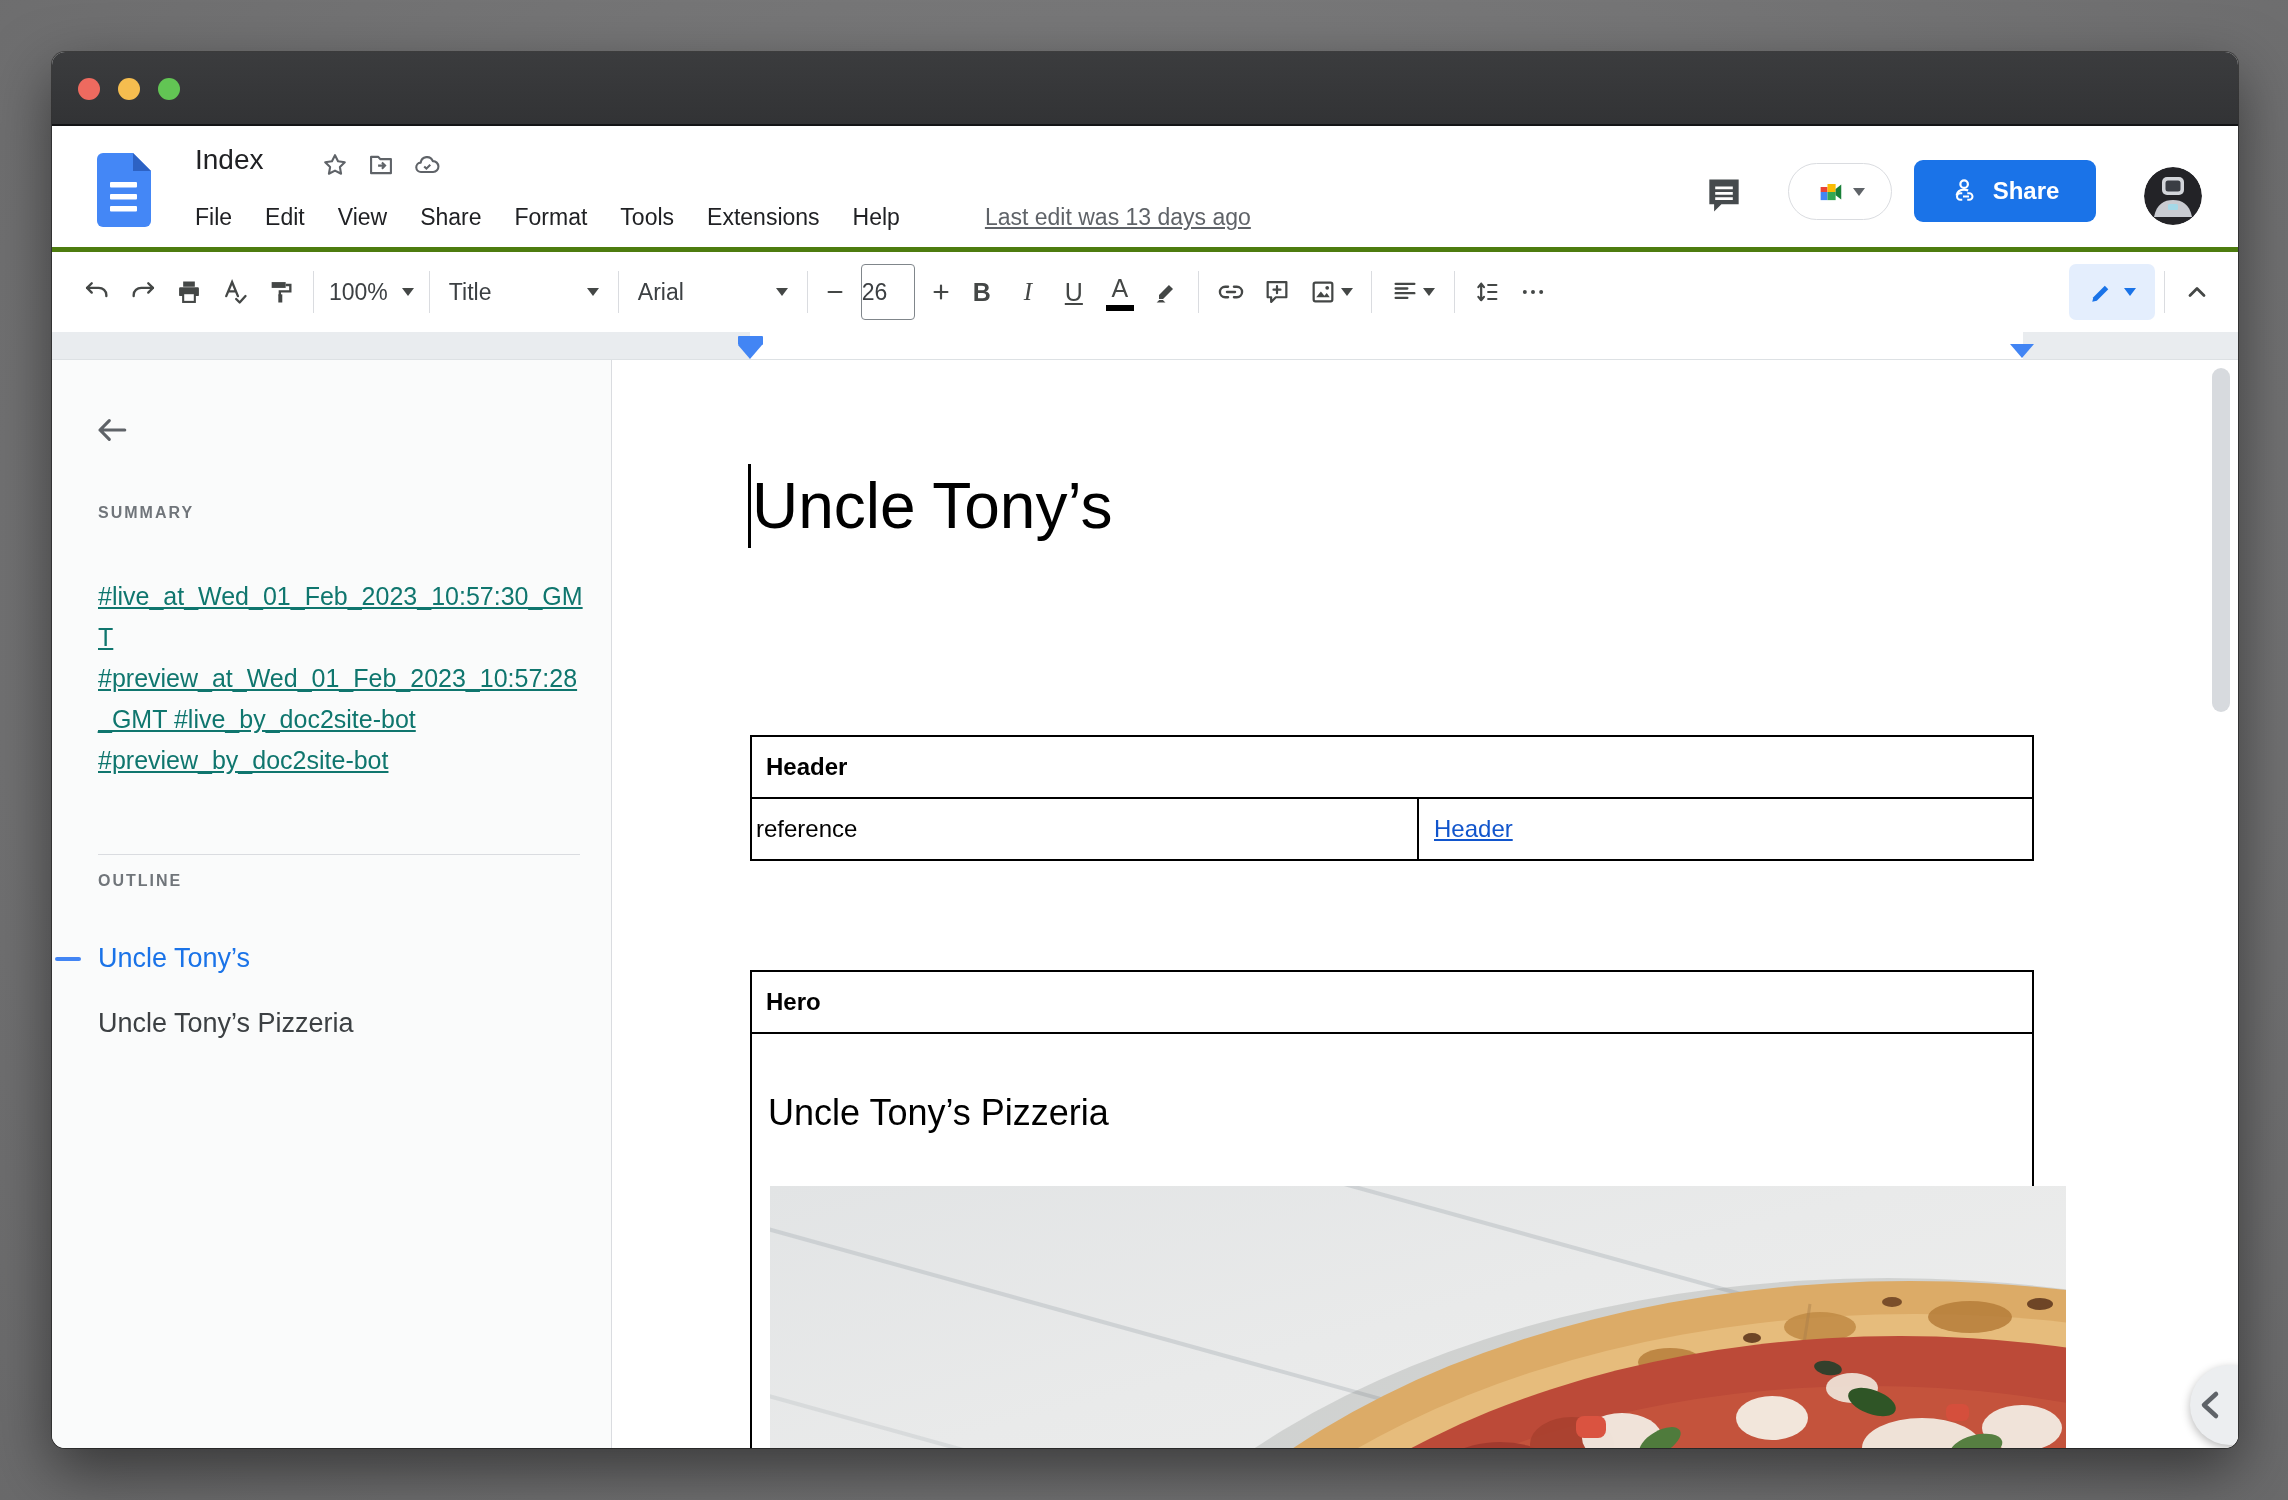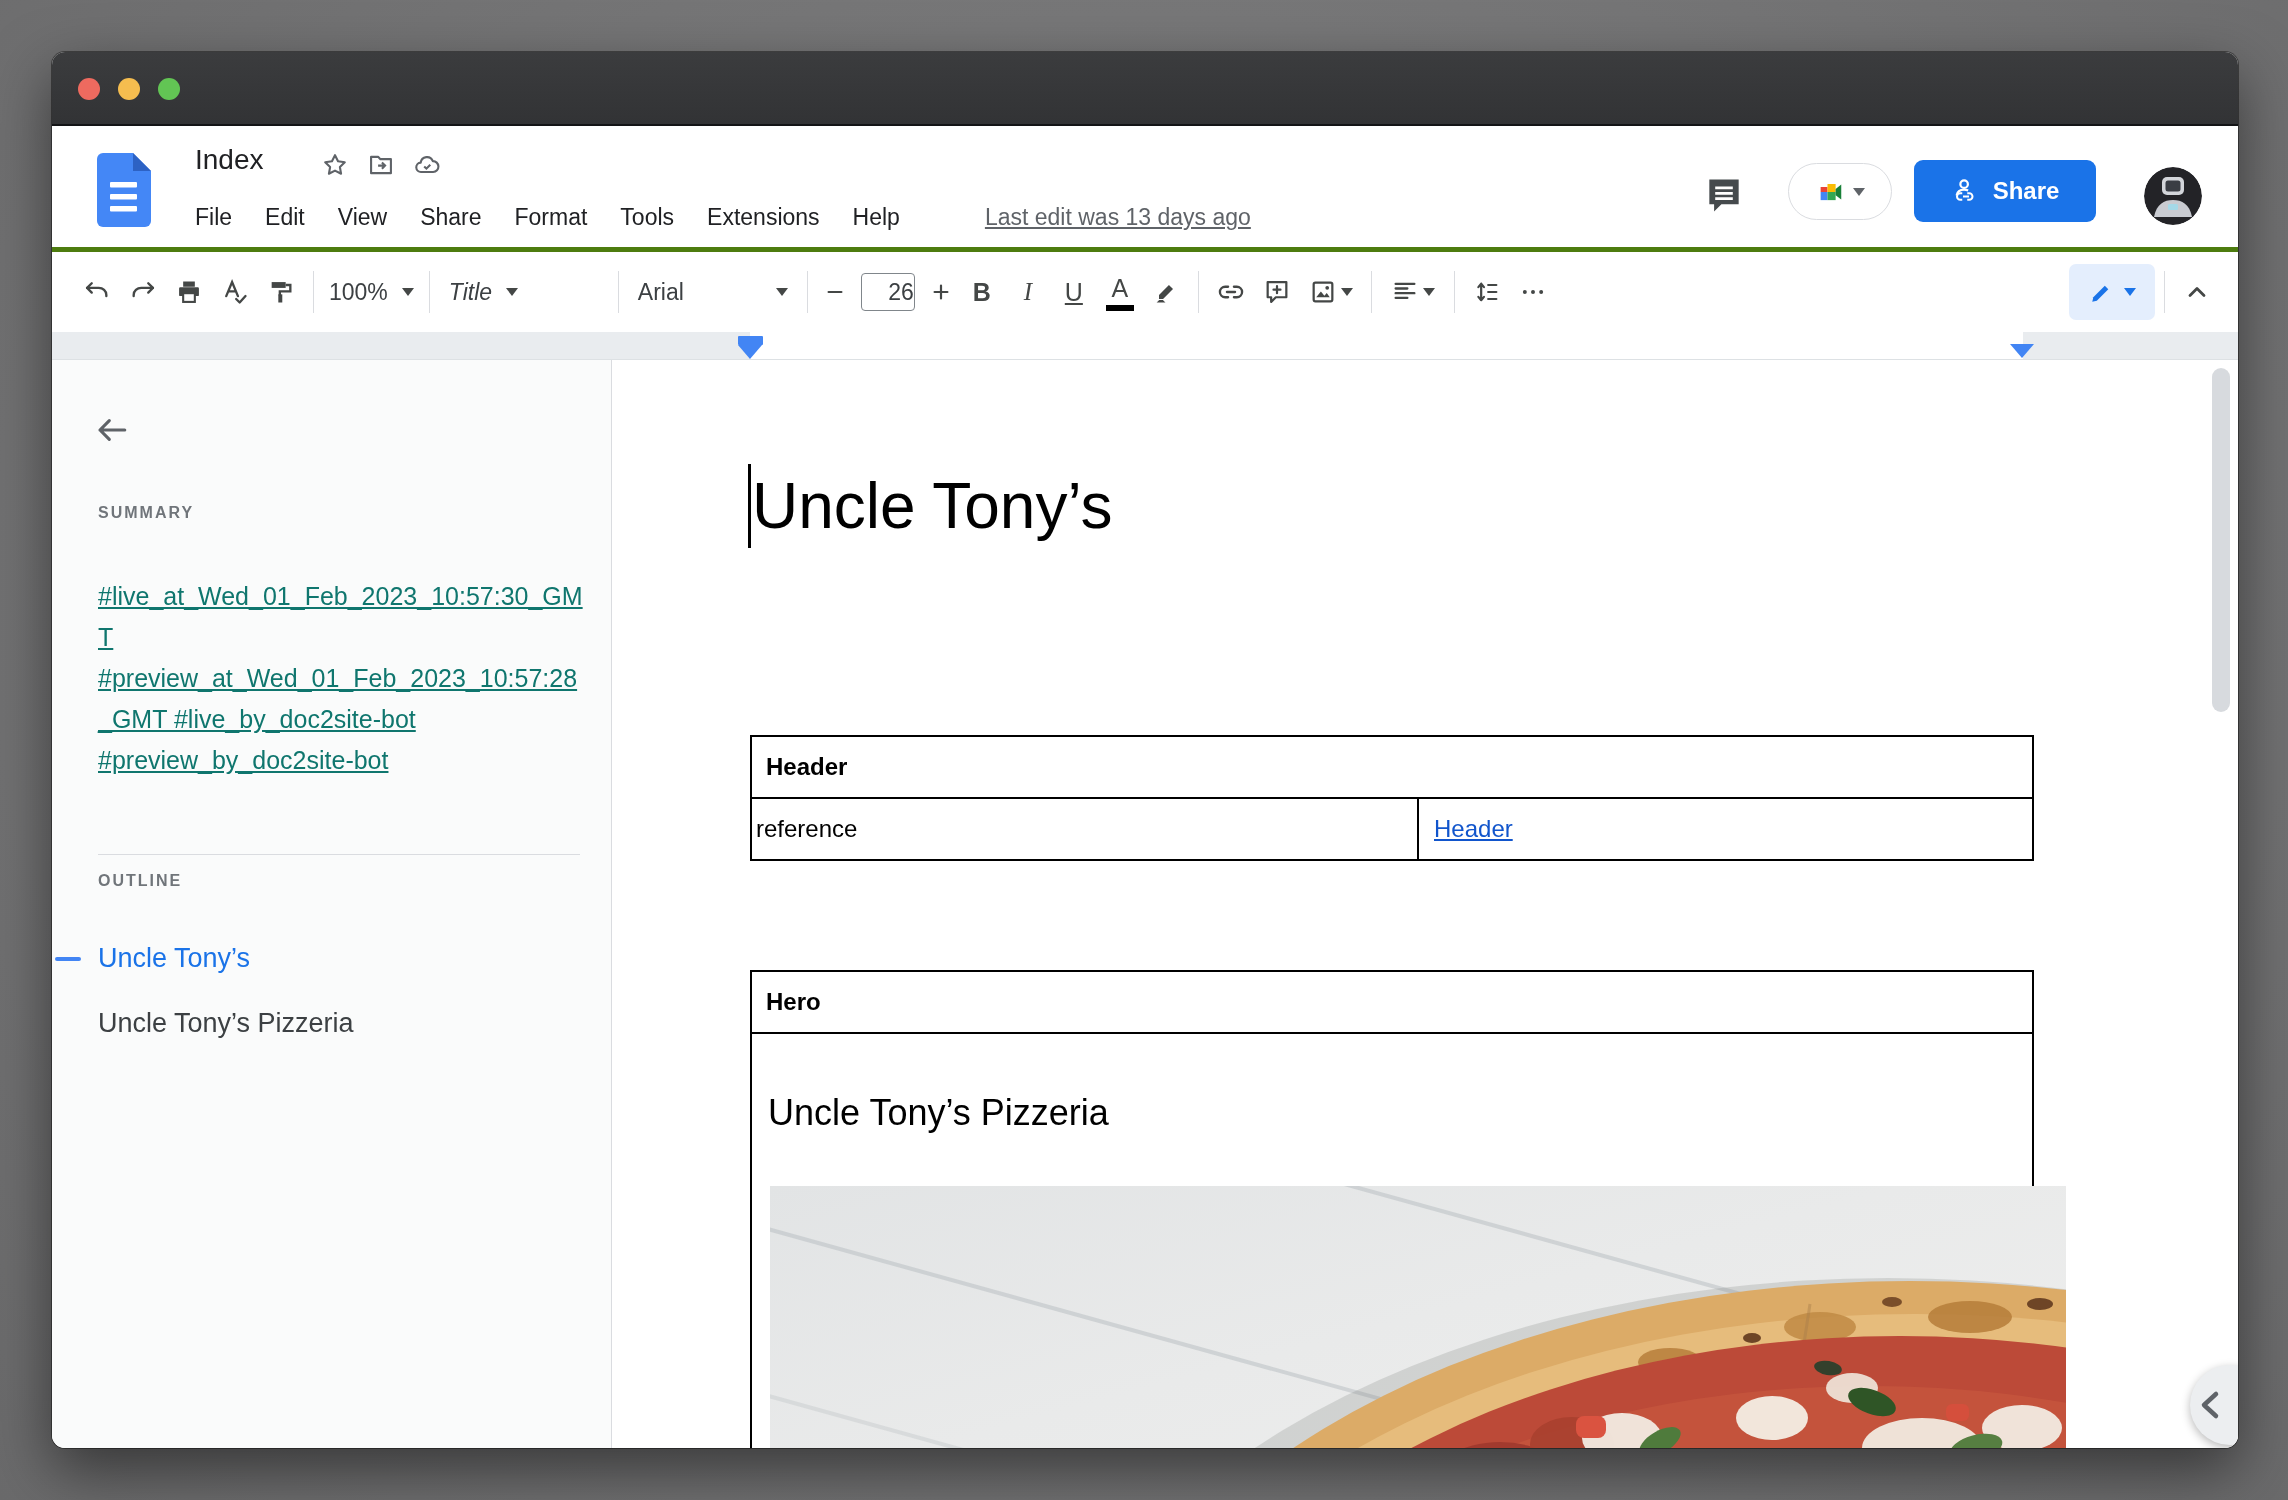--- a/index.html
+++ b/index.html
@@ -45,24 +45,24 @@
   .caret.blue { border-top-color:#1a73e8; }
   
   .toolbar { height:80px; flex:0 0 80px; background:#fff; display:flex; align-items:center;
     padding-left:22px; padding-right:18px; }
   .ibtn { width:46px; height:46px; border-radius:4px; display:flex; align-items:center;
     justify-content:center; flex:0 0 auto; }
   .sep { width:1px; height:42px; background:#dadce0; margin:0 9px; flex:0 0 auto; }
   .dd { display:flex; align-items:center; color:#3c4043; font-size:23px; flex:0 0 auto;
     padding:0 6px; height:46px; border-radius:4px; }
   .dd .lbl { margin-right:14px; }
-  .dd.style-dd { width:170px; padding:0 10px;font-style:italic; }
+  .dd.style-dd { width:170px; justify-content:space-between; padding:0 10px; }
   .dd.font-dd { width:170px; justify-content:space-between; padding:0 10px; }
-  .fs-box { width:54px; height:38px; border:1px solid #80868b; border-radius:4px;
-    display:flex; align-items:center; justify-content:flex-end; font-size:23px; color:#3c4043;
+  .fs-box { width:54px; height:56px; border:1px solid #80868b; border-radius:4px;
+    display:flex; align-items:center; justify-content:flex-start; font-size:23px; color:#3c4043;
     margin:0 8px; flex:0 0 auto; }
   .fmt-letter { font-size:25px; color:#444746; }
   .uA { position:relative; }
   .uA .bar { position:absolute; left:50%; transform:translateX(-50%); bottom:4px; width:28px; height:6px; background:#000; }
   .edit-pill { width:86px; height:56px; background:#e4eefd; border-radius:7px; display:flex;
     align-items:center; justify-content:center; gap:9px; flex:0 0 auto; }
   .spacer { flex:1 1 auto; }
   
   .ruler { height:28px; flex:0 0 28px; background:#e9ecef; position:relative;
     border-bottom:1px solid #dde1e4; }

